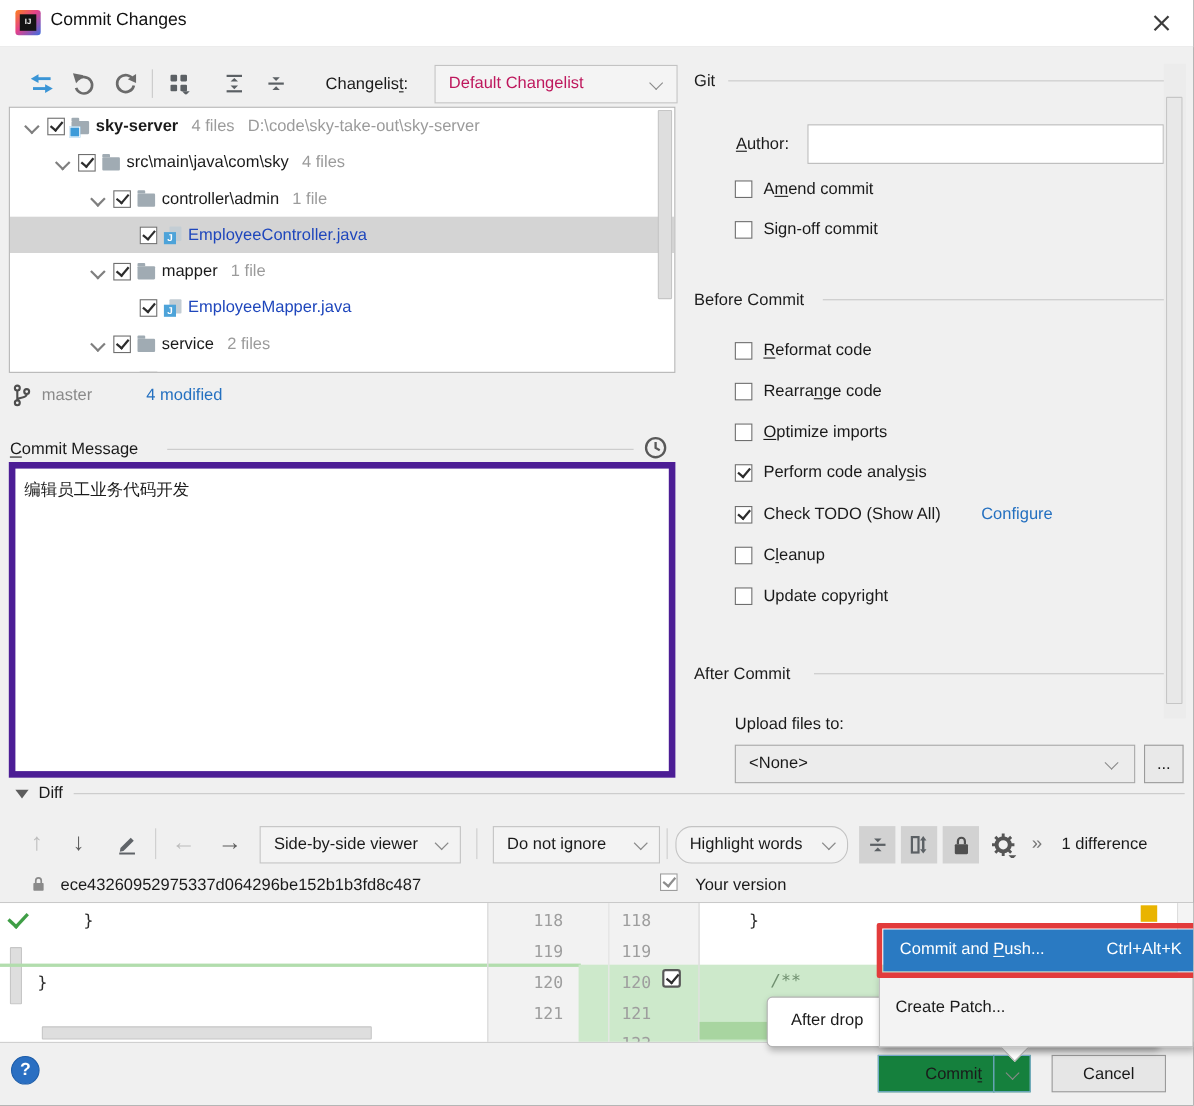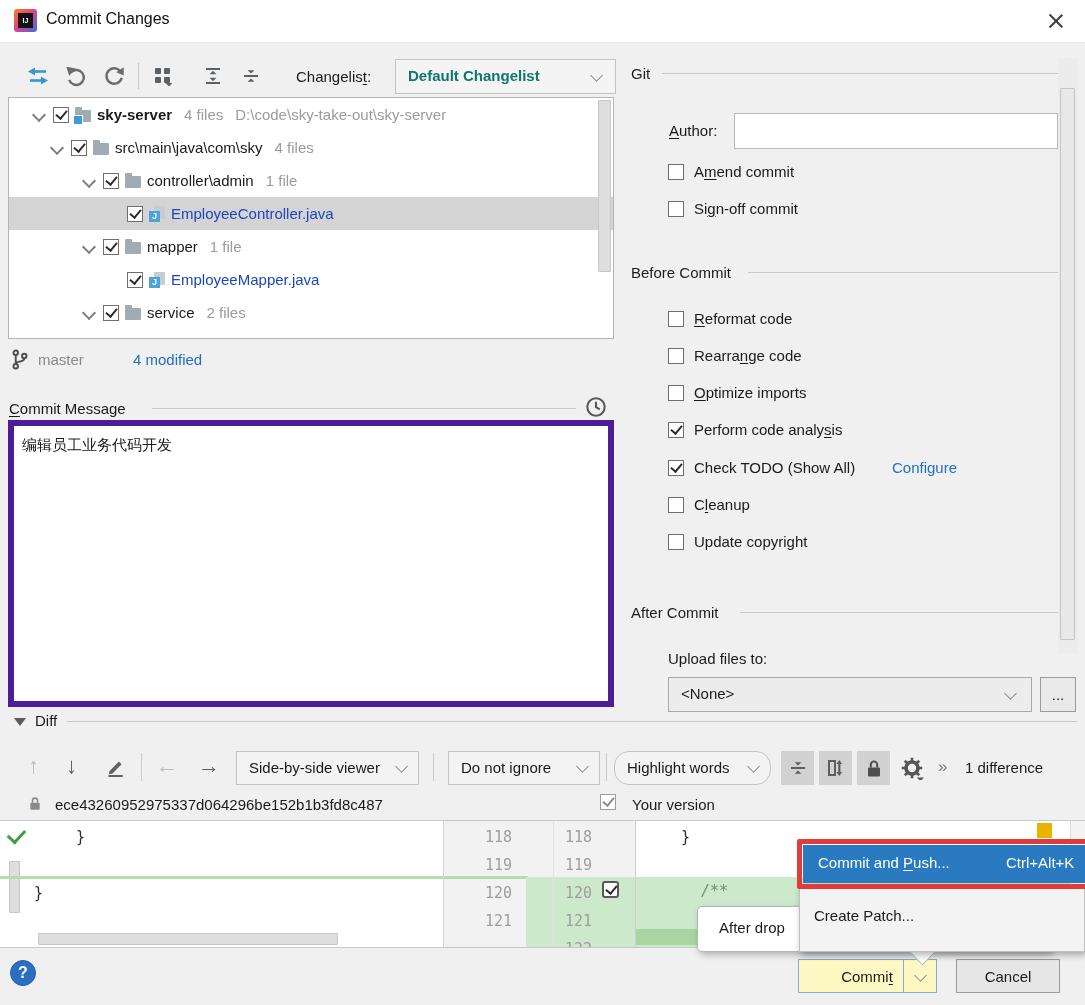--- a/index.html
+++ b/index.html
@@ -50,21 +50,21 @@
   .scroll{background:#dedede;border:1px solid #c6c6c6;box-sizing:border-box;border-radius:1px;}
   .lnum{color:#9e9e9e;font-family:"DejaVu Sans Mono",monospace;font-size:15px;}
   .codetxt{font-family:"DejaVu Sans Mono",monospace;font-size:15px;color:#2b2b2b;}
   .green-check{width:14px;height:8px;border-left:3px solid #3f9e46;border-bottom:3px solid #3f9e46;transform:rotate(-47deg);}
   
   .menu-sel{background:#2a7ac2;color:#fff;}
   .redbox{border:5px solid #e23b3b;border-radius:2px;pointer-events:none;}
   .tooltip{background:#fff;border:1px solid #b5b5b5;border-radius:5px;box-shadow:2px 3px 6px rgba(0,0,0,.25);}
   .notch{width:20px;height:20px;background:#fff;border-right:1px solid #b5b5b5;border-bottom:1px solid #b5b5b5;transform:rotate(45deg);}
   .btn{background:#e9e9e9;border:1px solid #9b9b9b;box-sizing:border-box;display:flex;align-items:center;justify-content:center;}
-  .btn.focus{background:#fef9c3;border:1px solid #7eb0d8;padding-left:32px;}
+  .btn.focus{background:#15803d;border:1px solid #7eb0d8;padding-left:32px;}
   .helpq{width:26px;height:26px;border-radius:50%;background:#2a6fc2;color:#fff;font-weight:bold;font-size:16px;
          display:flex;align-items:center;justify-content:center;border:1px solid #1d5da9;box-sizing:border-box;}
   u{text-decoration:underline;text-underline-offset:2px;}
 </style>
 </head>
 <body>
 
 <div id="app">
 
   <div class="abs titlebar"></div>
@@ -116,26 +116,26 @@
     <div class="tbtn">
       <svg width="20" height="20" viewBox="0 0 20 20">
           <rect x="3" y="9" width="14" height="2" fill="#5b6064"></rect>
           <polygon points="10,7.6 6.6,4.2 13.4,4.2" fill="#5b6064"></polygon>
           <polygon points="10,12.4 13.4,15.8 6.6,15.8" fill="#5b6064"></polygon>
         </svg>
     </div>
   </div>
   <div class="abs" style="left:296px;top:68px;">Changelis<u>t</u>:</div>
   <div class="combo" style="left:395px;top:59px;width:221px;height:35px;background:#f4f4f4;">
-    <span class="txt" style="font-weight:bold;color:#0f766e;">Default Changelist</span>
+    <span class="txt" style="font-weight:normal;color:#be185d;">Default Changelist</span>
     <span class="ddchev" style="right:14px;top:11px;"></span>
   </div>
 
   <div class="abs tree">
-    <div class="trow" style="padding-left:22px;text-align:center;">
+    <div class="trow" style="padding-left:12px;text-align:center;">
       <span class="chevbox">
           <span class="chev"></span>
         </span>
       <span class="cb checked"></span>
       <span class="folder module"></span>
       <span style="font-weight:bold;">sky-server</span>
       <span class="tmeta">4 files</span>
       <span class="tmeta">D:\code\sky-take-out\sky-server</span>
     </div>
     <div class="trow" style="padding-left:40px;">

